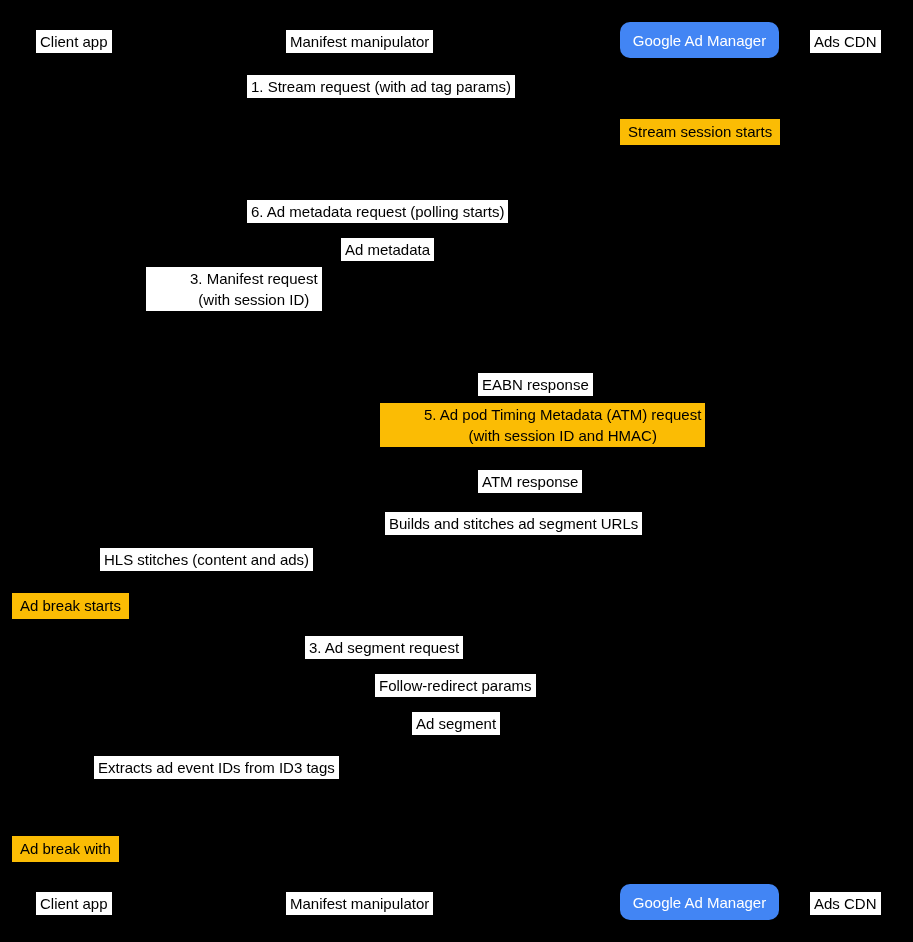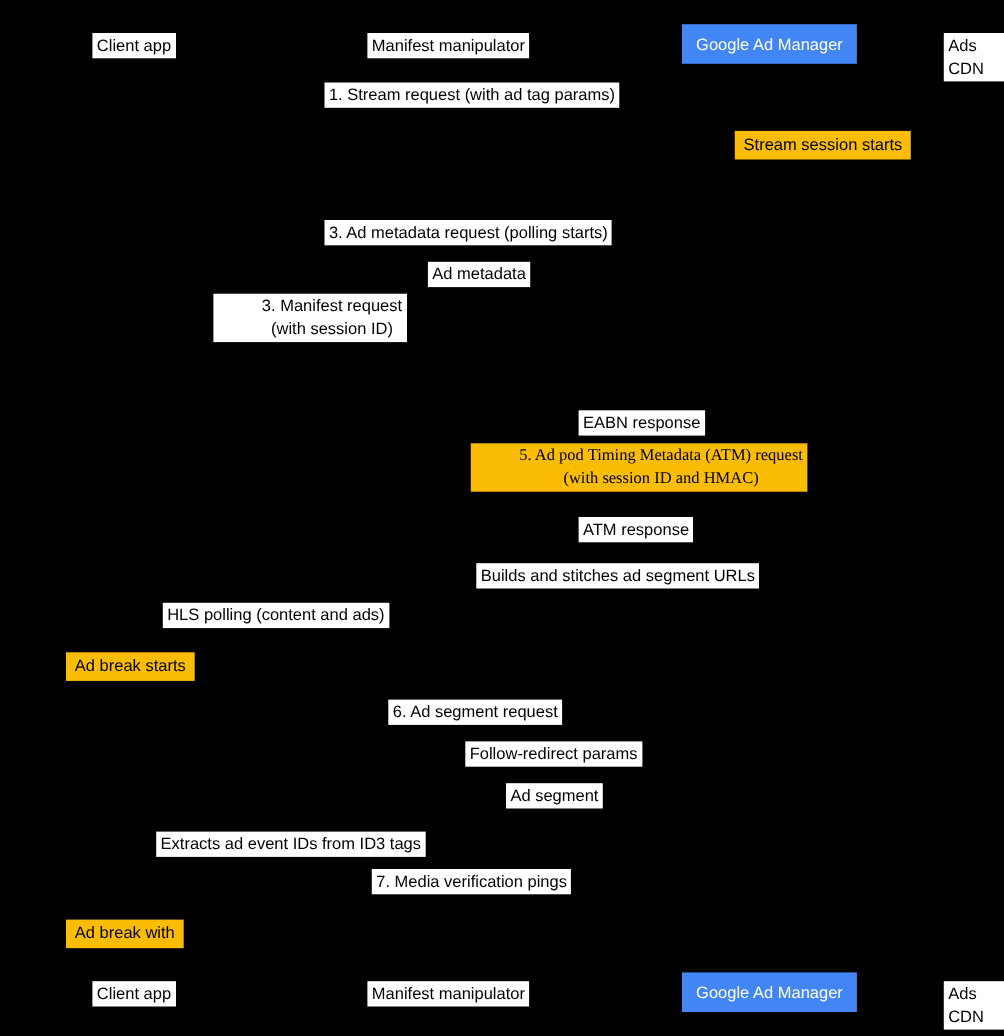--- a/index.html
+++ b/index.html
@@ -26,96 +26,93 @@
     font-size: 15px;
     overflow: hidden;
   }
   .label {
     position: absolute;
     background: var(--label-bg);
     color: var(--label-text);
     padding: 1px 4px;
     line-height: 21px;
     white-space: pre-line;
-    margin-left: 48px;
   }
   .label.center {
     text-align: center;
     padding-left: 44px;
   }
   .label.yellow {
     background: var(--highlight-bg);
     color: var(--highlight-text);
-    font-family: Liberation Serif, serif;
   }
   .label.note {
     background: var(--highlight-bg);
     color: var(--highlight-text);
     padding: 3px 8px;
     line-height: 20px;
     text-align: center;
   }
   .gam-box {
     position: absolute;
     width: 159px;
     height: 36px;
     background: var(--gam-bg);
     color: var(--gam-text);
     display: flex;
     align-items: center;
     justify-content: center;
-    border-radius: 0;
+    border-radius: 10px;
     line-height: 1;
   }
 </style>
 </head>
 <body>
 
 <div class="diagram">
 
   <div class="label" style="left:36px; top:30px">Client app</div>
   <div class="label" style="left:286px; top:30px">Manifest manipulator</div>
   <div class="gam-box" style="left:620px; top:22px">Google Ad Manager</div>
   <div class="label" style="left:810px; top:30px">Ads CDN</div>
 
   <div class="label" style="left:247px; top:75px">1. Stream request (with ad tag params)</div>
 
   <div class="label note" style="left:620px; top:119px">Stream session starts</div>
 
 
-  <div class="label" style="left:247px; top:200px">3. Ad metadata request (polling starts)</div>
+  <div class="label" style="left:247px; top:200px">6. Ad metadata request (polling starts)</div>
 
   <div class="label" style="left:341px; top:238px">Ad metadata</div>
 
   <div class="label center" style="left:146px; top:267px">3. Manifest request
 (with session ID)</div>
 
 
   <div class="label" style="left:478px; top:373px">EABN response</div>
 
   <div class="label yellow center" style="left:380px; top:403px">5. Ad pod Timing Metadata (ATM) request
 (with session ID and HMAC)</div>
 
   <div class="label" style="left:478px; top:470px">ATM response</div>
 
   <div class="label" style="left:385px; top:512px">Builds and stitches ad segment URLs</div>
 
-  <div class="label" style="left:100px; top:548px">HLS polling (content and ads)</div>
+  <div class="label" style="left:100px; top:548px">HLS stitches (content and ads)</div>
 
   <div class="label note" style="left:12px; top:593px">Ad break starts</div>
 
-  <div class="label" style="left:305px; top:636px">6. Ad segment request</div>
+  <div class="label" style="left:305px; top:636px">3. Ad segment request</div>
 
   <div class="label" style="left:375px; top:674px">Follow-redirect params</div>
 
   <div class="label" style="left:412px; top:712px">Ad segment</div>
 
   <div class="label" style="left:94px; top:756px">Extracts ad event IDs from ID3 tags</div>
 
-  <div class="label" style="left:290px; top:790px">7. Media verification pings</div>
 
   <div class="label note" style="left:12px; top:836px">Ad break with</div>
 
   <div class="label" style="left:36px; top:892px">Client app</div>
   <div class="label" style="left:286px; top:892px">Manifest manipulator</div>
   <div class="gam-box" style="left:620px; top:884px">Google Ad Manager</div>
   <div class="label" style="left:810px; top:892px">Ads CDN</div>
 
 </div>
 

